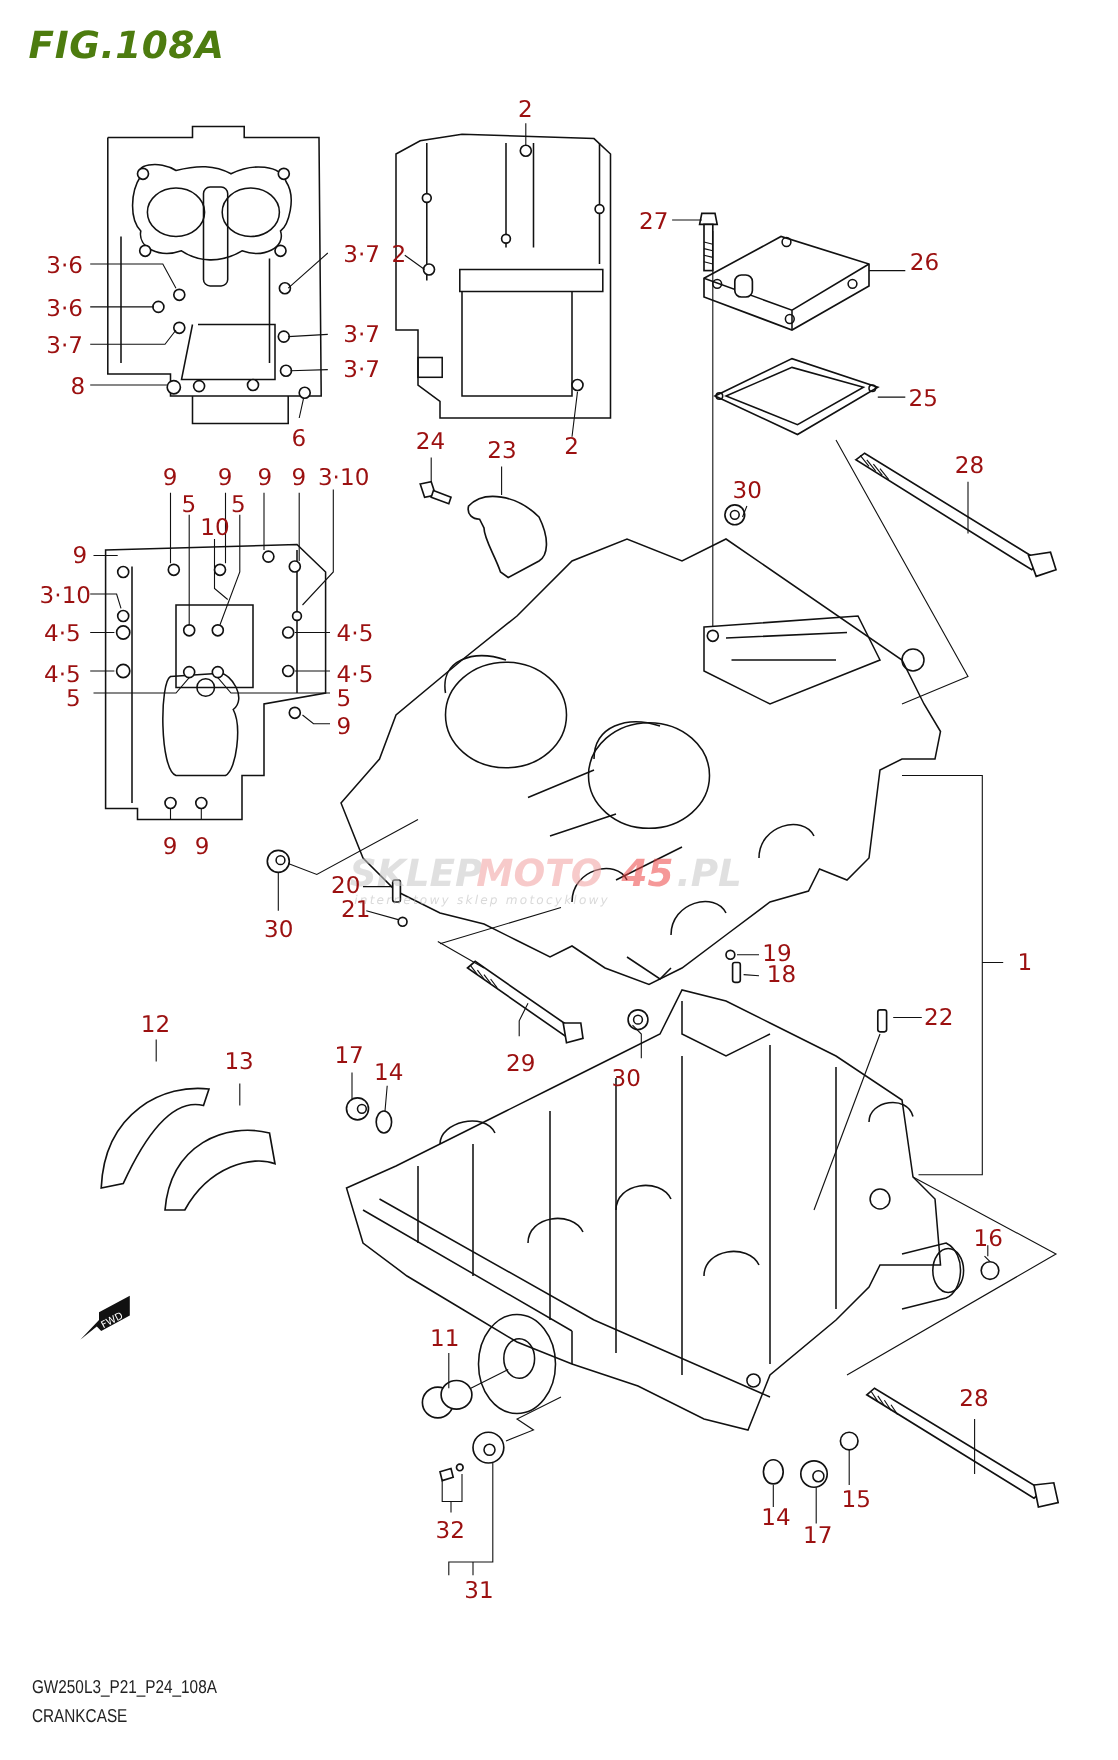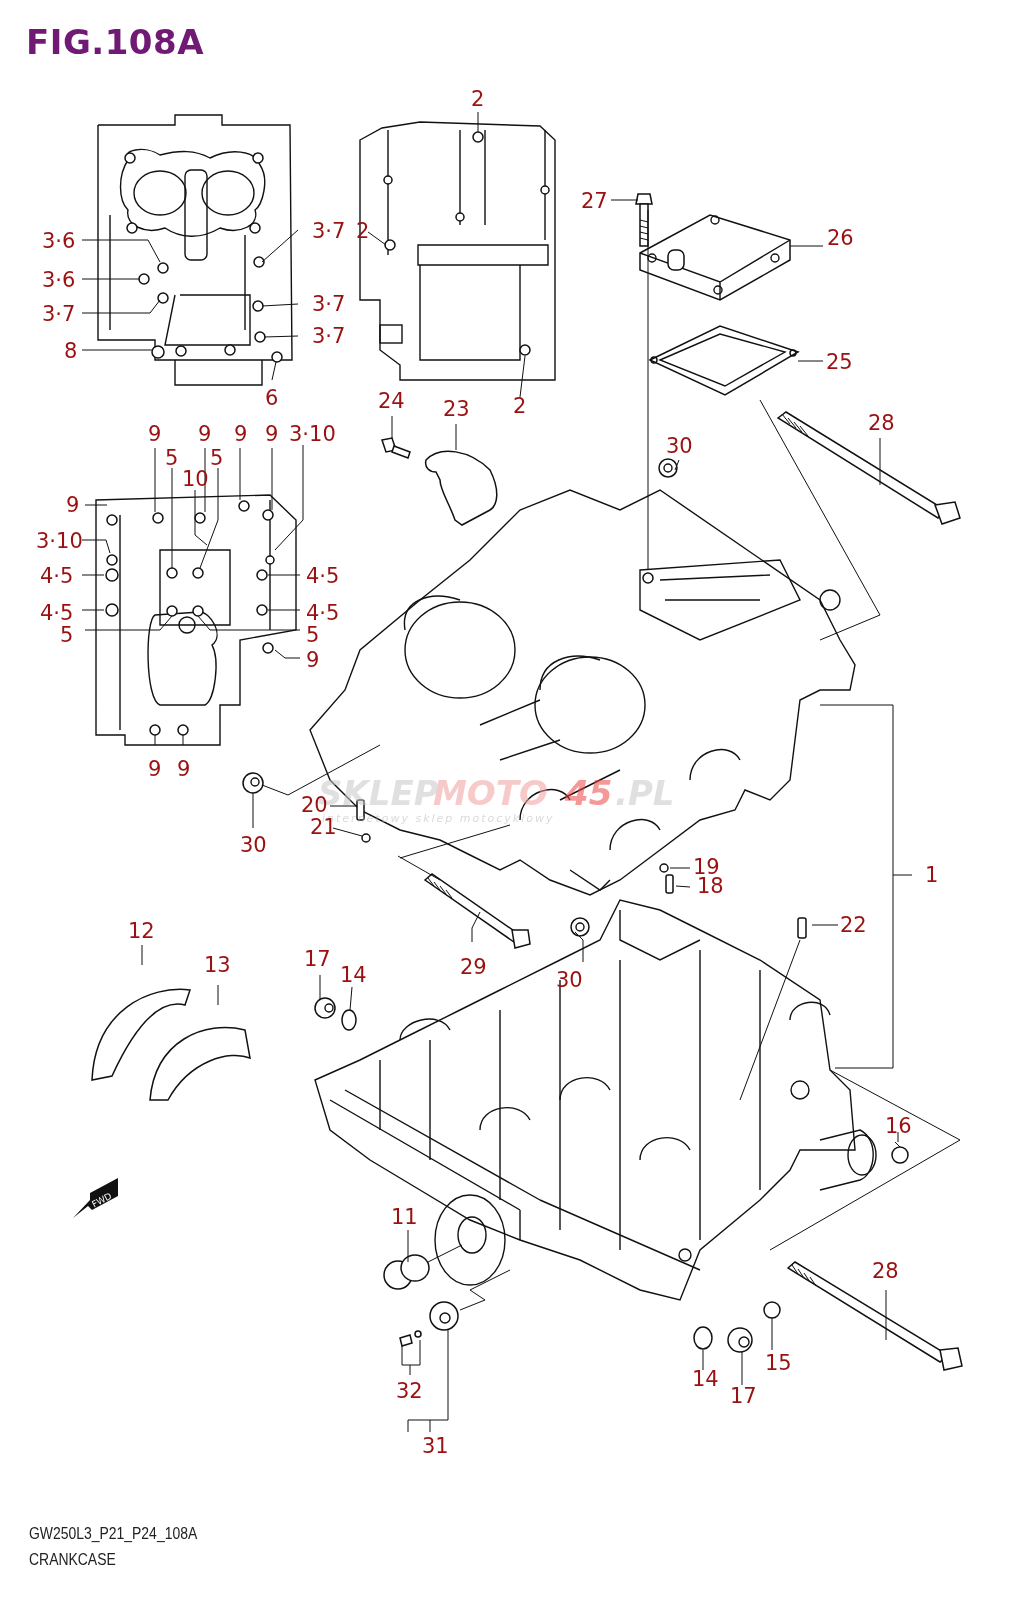--- a/index.html
+++ b/index.html
@@ -1,17 +1,17 @@
 <!DOCTYPE html>
 <html><head>
 <meta charset="utf-8">
 <style>
   html, body { margin: 0; padding: 0; background: #ffffff; }
   body { width: 1016px; height: 1600px; position: relative; overflow: hidden; font-family: "Liberation Sans", sans-serif; }
-  #fig-title { position: absolute; left: 26px; top: 22px; font-family: "DejaVu Sans", sans-serif; font-weight: bold; font-size: 34px; color: #701a75; letter-spacing: 0.5px; }
+  #fig-title { position: absolute; left: 26px; top: 22px; font-family: "DejaVu Sans", sans-serif; font-weight: bold; font-size: 34px; color: #4d7c0f; letter-spacing: 0.5px; font-style: italic; }
   #footer-code { position: absolute; left: 29px; top: 1524px; font-family: "Liberation Sans Narrow", "Liberation Sans", sans-serif; font-size: 17px; color: #222; transform: scaleX(0.82); transform-origin: left top; }
   #footer-name { position: absolute; left: 29px; top: 1550px; font-family: "Liberation Sans", sans-serif; font-size: 17px; color: #222; transform: scaleX(0.82); transform-origin: left top; }
   svg#diagram { position: absolute; left: 0; top: 0; }
   .ln { stroke: #111; stroke-width: 1.4; fill: none; }
   .lt { stroke: #111; stroke-width: 1; fill: none; }
   .pt { stroke: #111; stroke-width: 1.5; fill: #fff; }
   .lbl { fill: #9b1010; font-family: "DejaVu Sans", sans-serif; font-size: 21px; }
   .wm { font-family: "DejaVu Sans", sans-serif; font-weight: bold; font-style: italic; }
 </style>
 </head>

